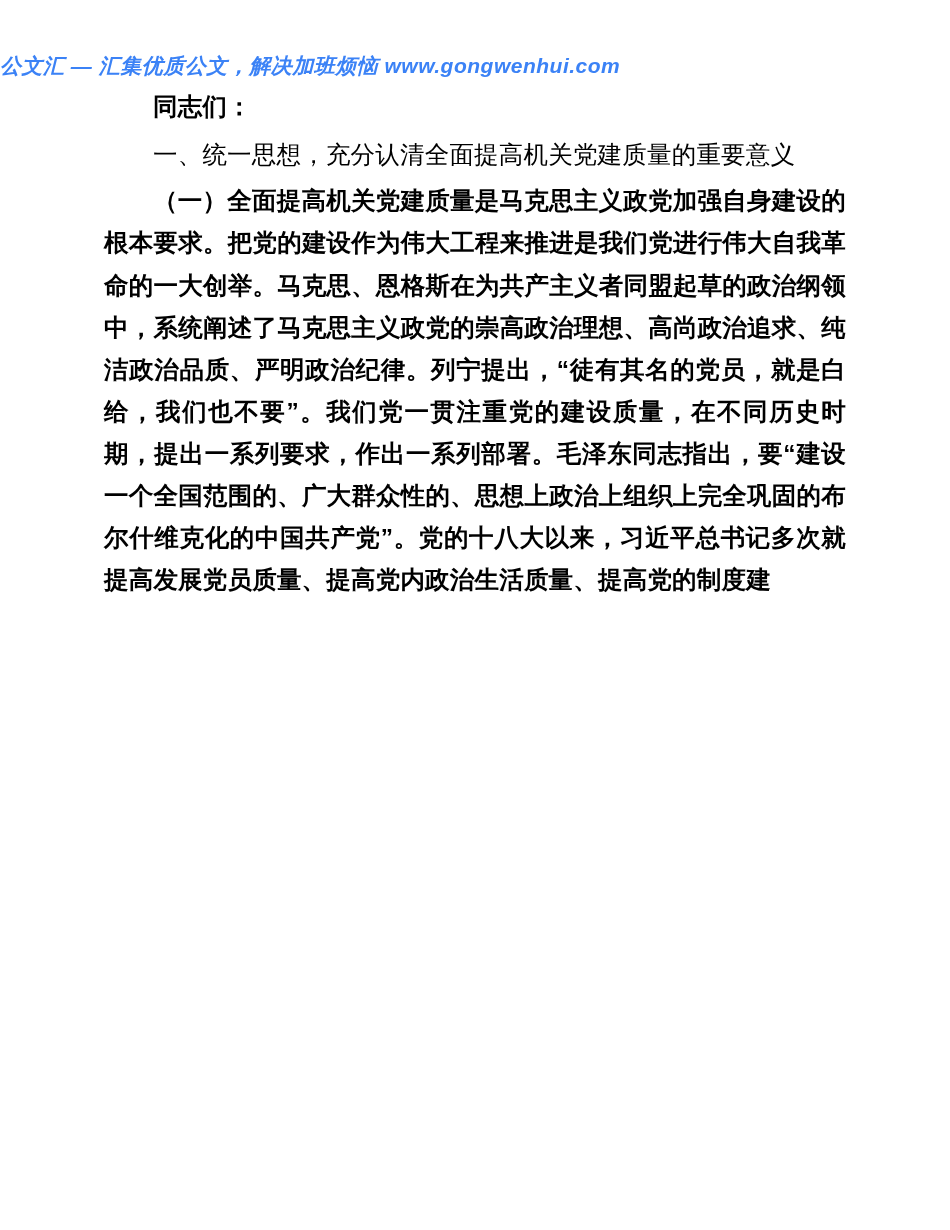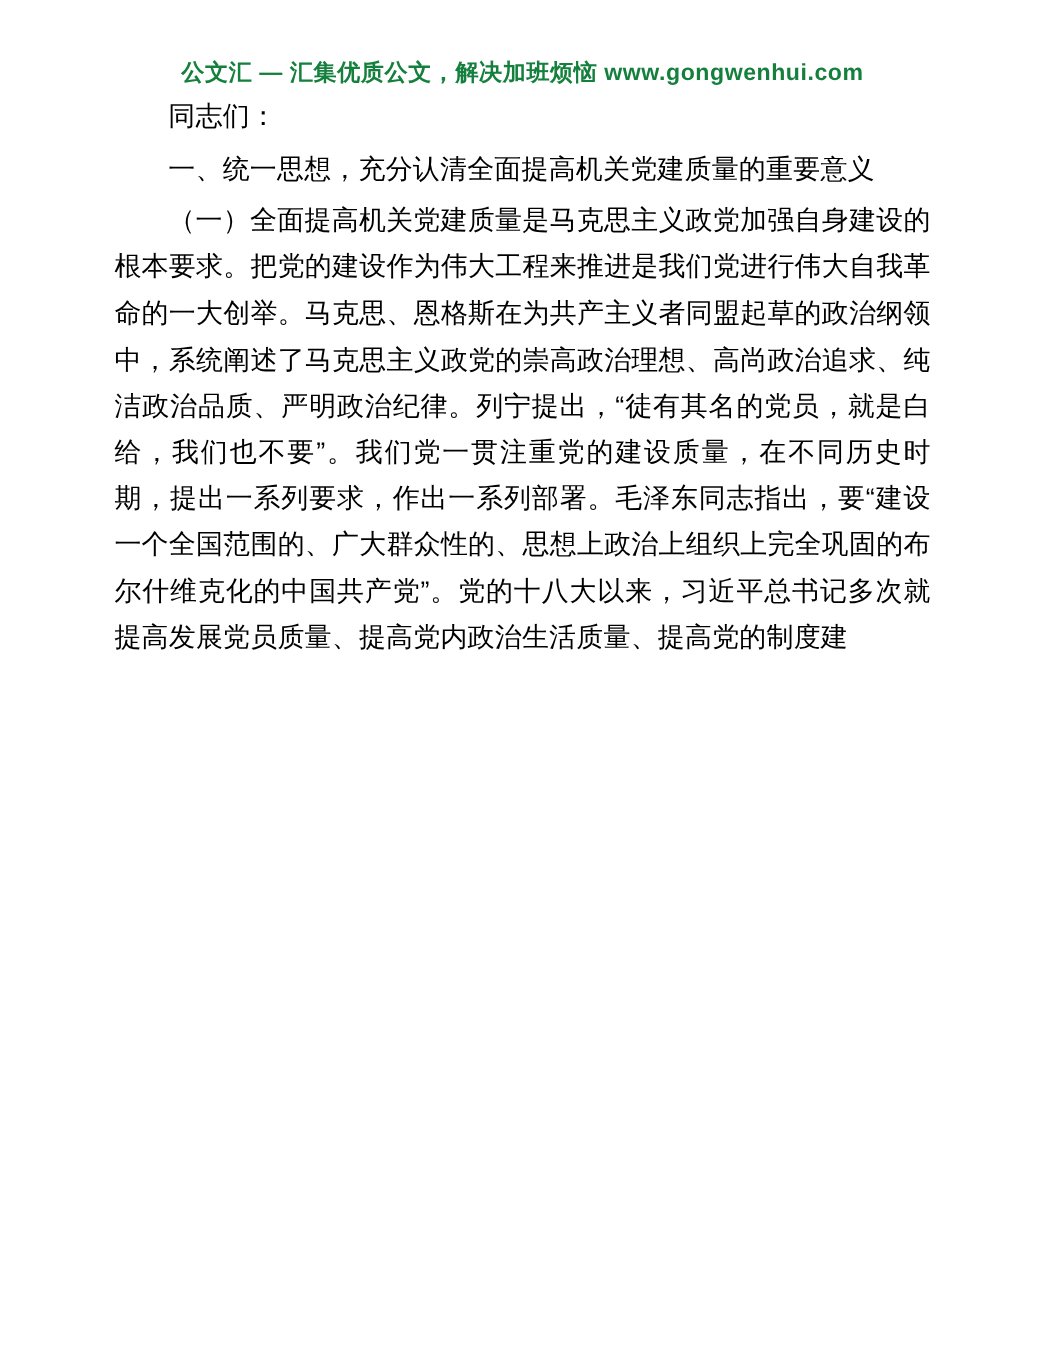--- a/index.html
+++ b/index.html
@@ -17,29 +17,30 @@
   }
   .page {
     width: 950px;
     height: 1230px;
     box-sizing: border-box;
     padding: 0;
     position: relative;
     background: #fff;
   }
   .watermark {
-    text-align: center;
-    color: #15803d;
+    text-align: left;
+    color: #3b82f6;
     font-family: "Liberation Sans", "DejaVu Sans", sans-serif;
     font-size: 21px;
     font-weight: 700;
     letter-spacing: 0.5px;
     padding-top: 52px;
     padding-bottom: 6px;
     white-space: nowrap;
+    font-style: italic;
   }
   .watermark .site {
     font-family: "Liberation Sans", "DejaVu Sans", sans-serif;
     font-weight: 700;
   }
   .doc-body {
     padding: 0 104px 0 104px;
   }
   h1.doc-title {
     font-family: "Liberation Sans", "DejaVu Sans", sans-serif;
@@ -52,20 +53,21 @@
   }
   p.para {
     font-family: "Liberation Sans", "DejaVu Sans", sans-serif;
     font-size: 24.5px;
     line-height: 1.72;
     margin: 0 0 4px 0;
     text-align: justify;
     text-justify: inter-ideograph;
     text-indent: 2em;
     letter-spacing: 0.2px;
+    font-weight: bold;
   }
   p.salutation {
     text-indent: 2em;
     margin-bottom: 6px;
   }
   p.heading-1 {
     font-weight: 400;
   }
   .clip {
     position: absolute;

